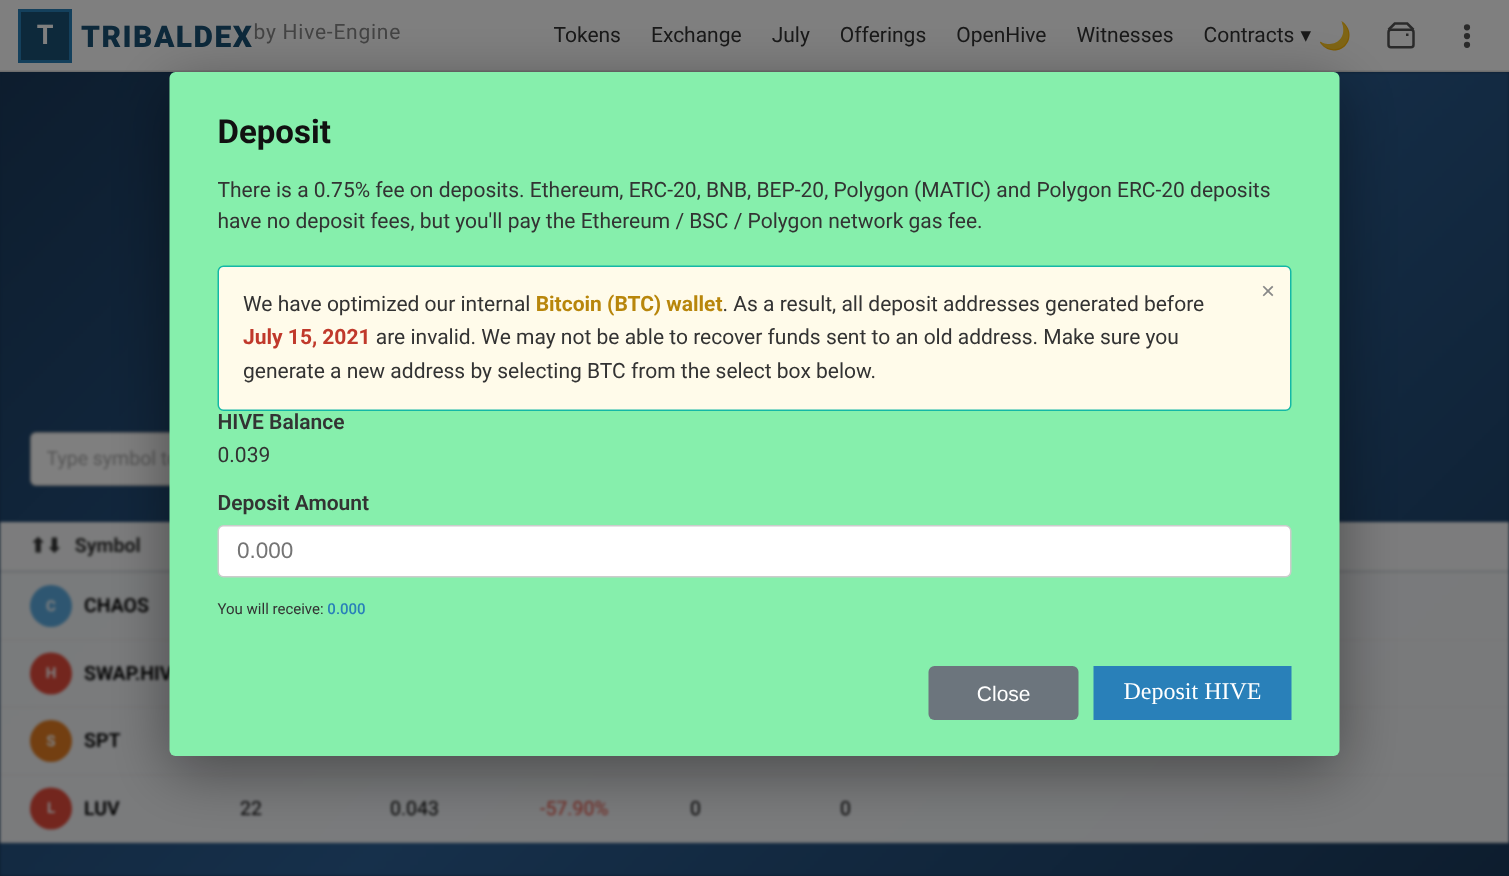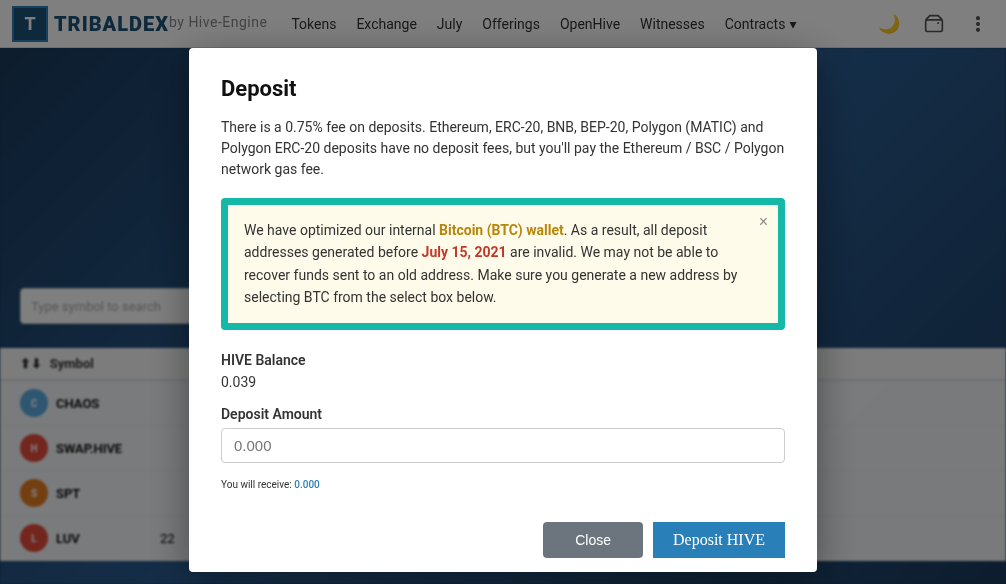--- a/index.html
+++ b/index.html
@@ -53,20 +53,21 @@
     .brand-sub {
       color: #888;
       font-size: 14px;
       letter-spacing: 0.5px;
     }
     .nav-links {
       display: flex;
       align-items: center;
       gap: 20px;
       flex: 1;
+      justify-content: flex-end;
     }
     .nav-link {
       color: #333;
       text-decoration: none;
       font-size: 14px;
       padding: 4px 0;
     }
     .nav-link-contracts {
       display: flex;
       align-items: center;
@@ -165,22 +166,22 @@
       background: rgba(0,0,0,0.5);
       z-index: 100;
       display: flex;
       align-items: flex-start;
       justify-content: center;
       padding-top: 48px;
     }
 
     
     .modal {
-      background: #ffffff;
-      width: 628px;
+      background: #86efac;
+      width: 780px;
       max-width: 95%;
       border-radius: 4px;
       box-shadow: 0 10px 40px rgba(0,0,0,0.4);
       padding: 28px 32px 24px;
       position: relative;
       max-height: calc(100vh - 60px);
       overflow-y: auto;
     }
     .modal-title {
       font-size: 22px;
@@ -191,24 +192,23 @@
     .modal-desc {
       color: #333;
       font-size: 14px;
       line-height: 1.5;
       margin-bottom: 18px;
     }
 
     
     .alert-warning {
       background: #fffbea;
-      border: 7px solid #14b8a6;
+      border: 1px solid #14b8a6;
       border-radius: 4px;
       padding: 14px 36px 14px 16px;
-      margin-bottom: 22px;
       position: relative;
       font-size: 14px;
       line-height: 1.6;
       color: #333;
     }
     .alert-close {
       position: absolute;
       top: 8px;
       right: 10px;
       background: none;

